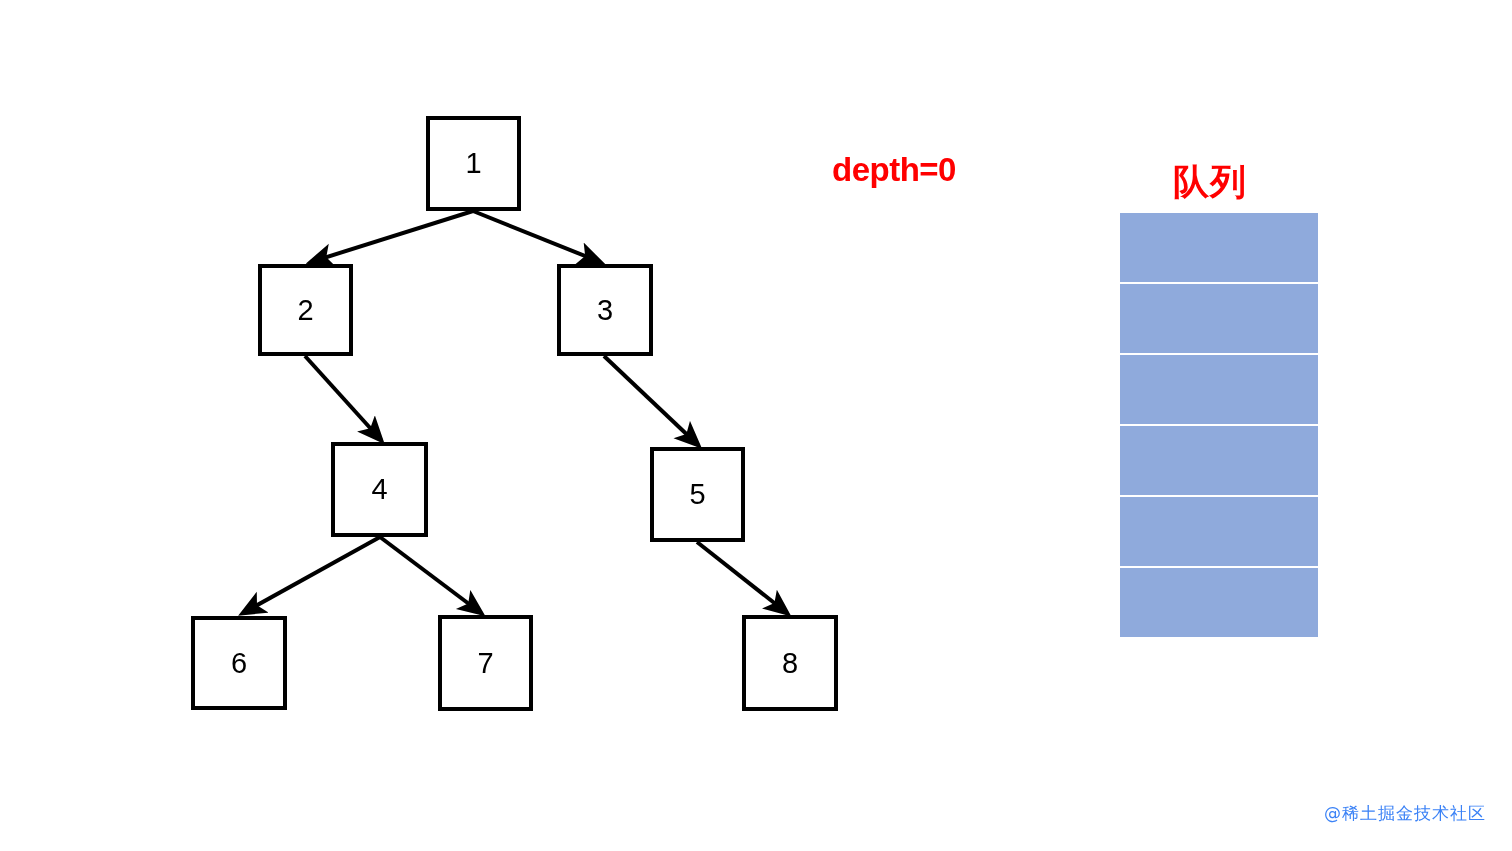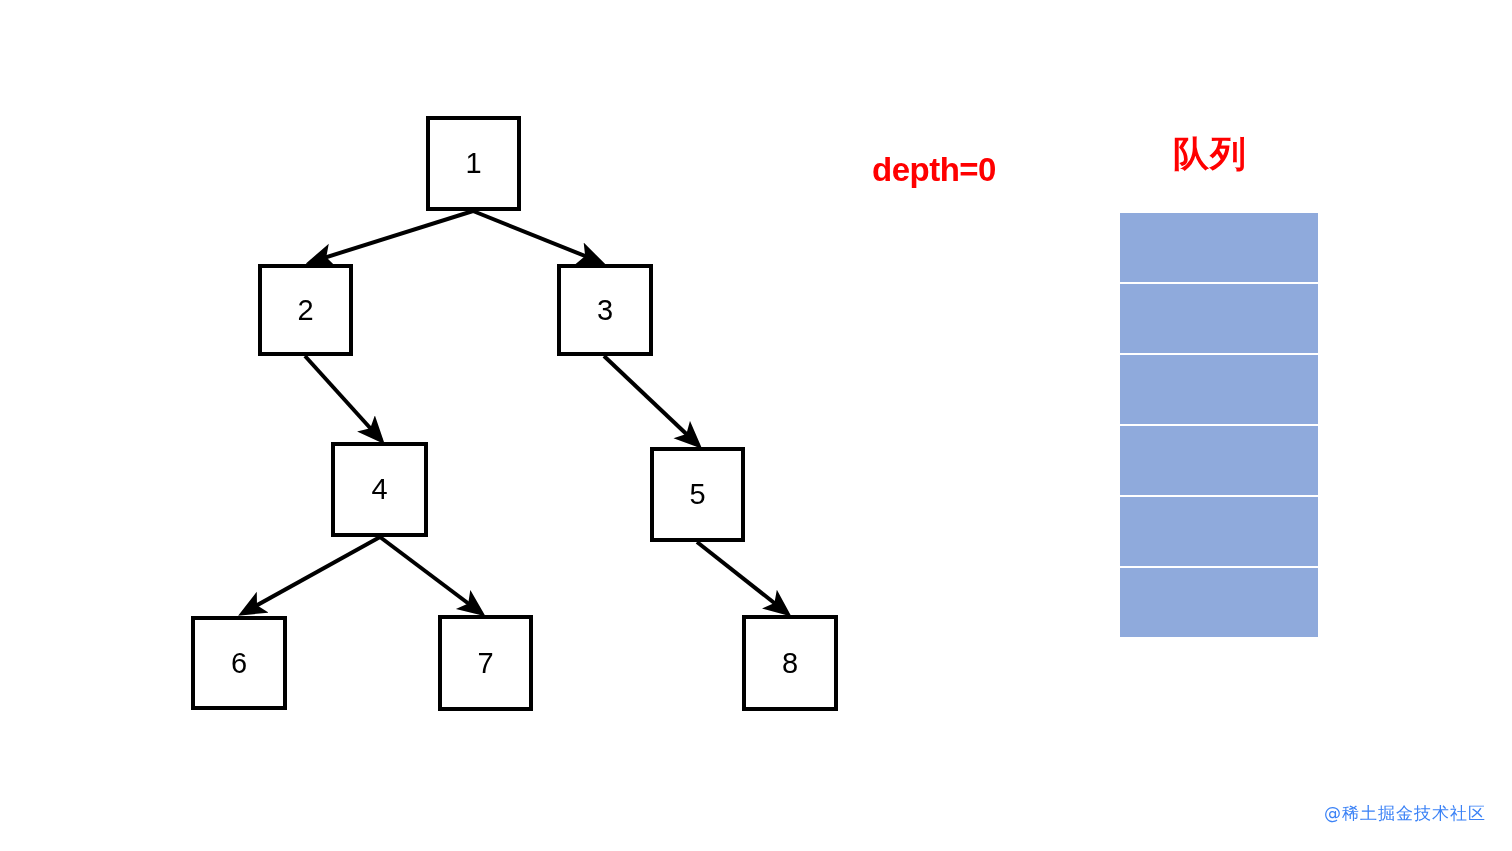--- a/index.html
+++ b/index.html
@@ -42,28 +42,28 @@
   }
   .label-red {
     position: absolute;
     color: #FF0000;
     font-family: "Liberation Sans", sans-serif;
     font-weight: bold;
     white-space: nowrap;
     line-height: 1;
   }
   #label-depth {
-    left: 872px;
+    left: 832px;
     top: 153px;
     font-size: 33px;
     letter-spacing: -0.5px;
   }
   #label-queue {
     left: 1173px;
-    top: 136px;
+    top: 164px;
     font-size: 36px;
     letter-spacing: 1px;
   }
   #queue-container {
     position: absolute;
     left: 1120px;
     top: 213px;
     width: 198px;
     height: 424px;
     display: flex;

